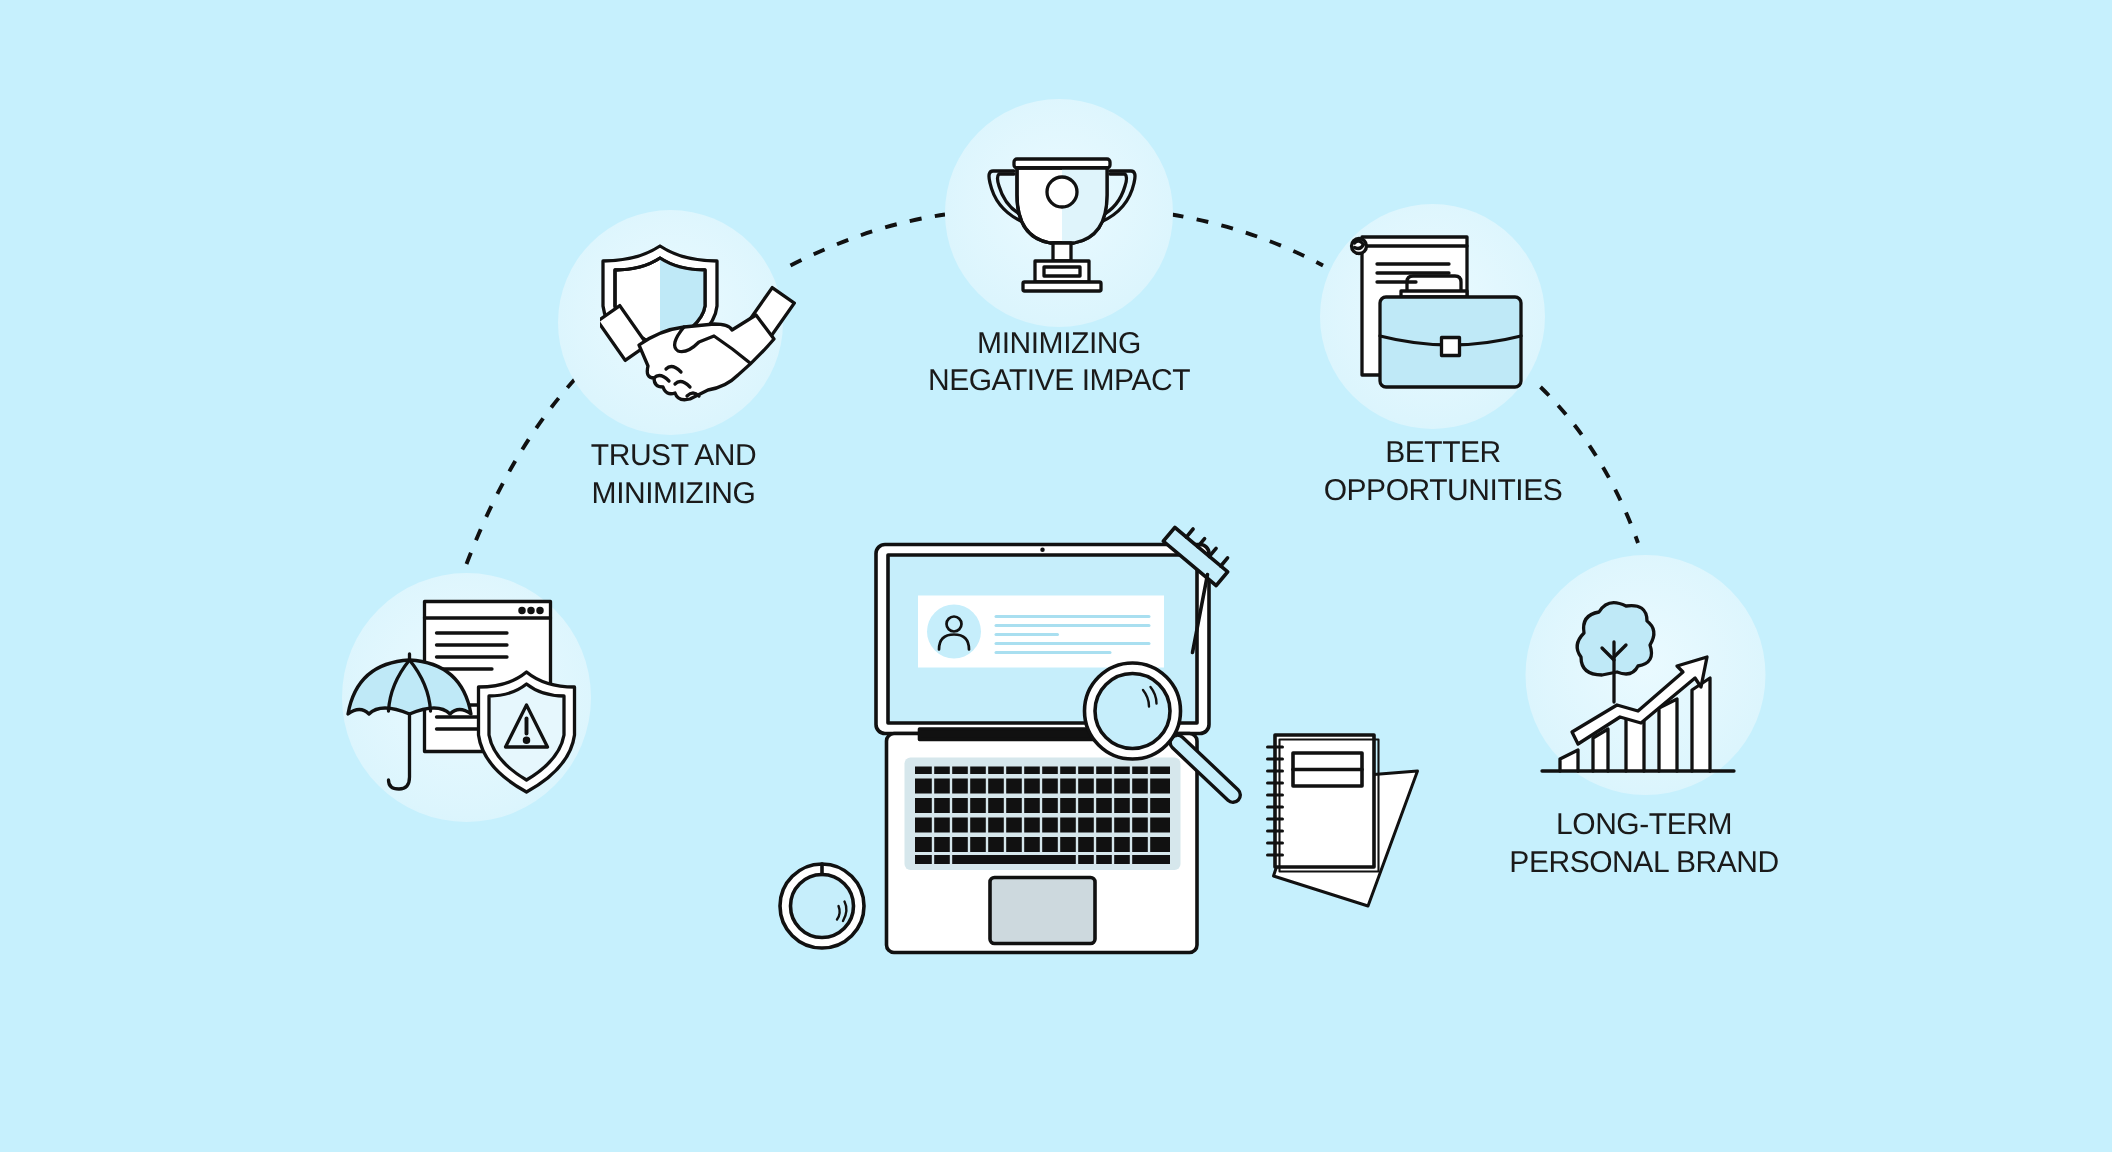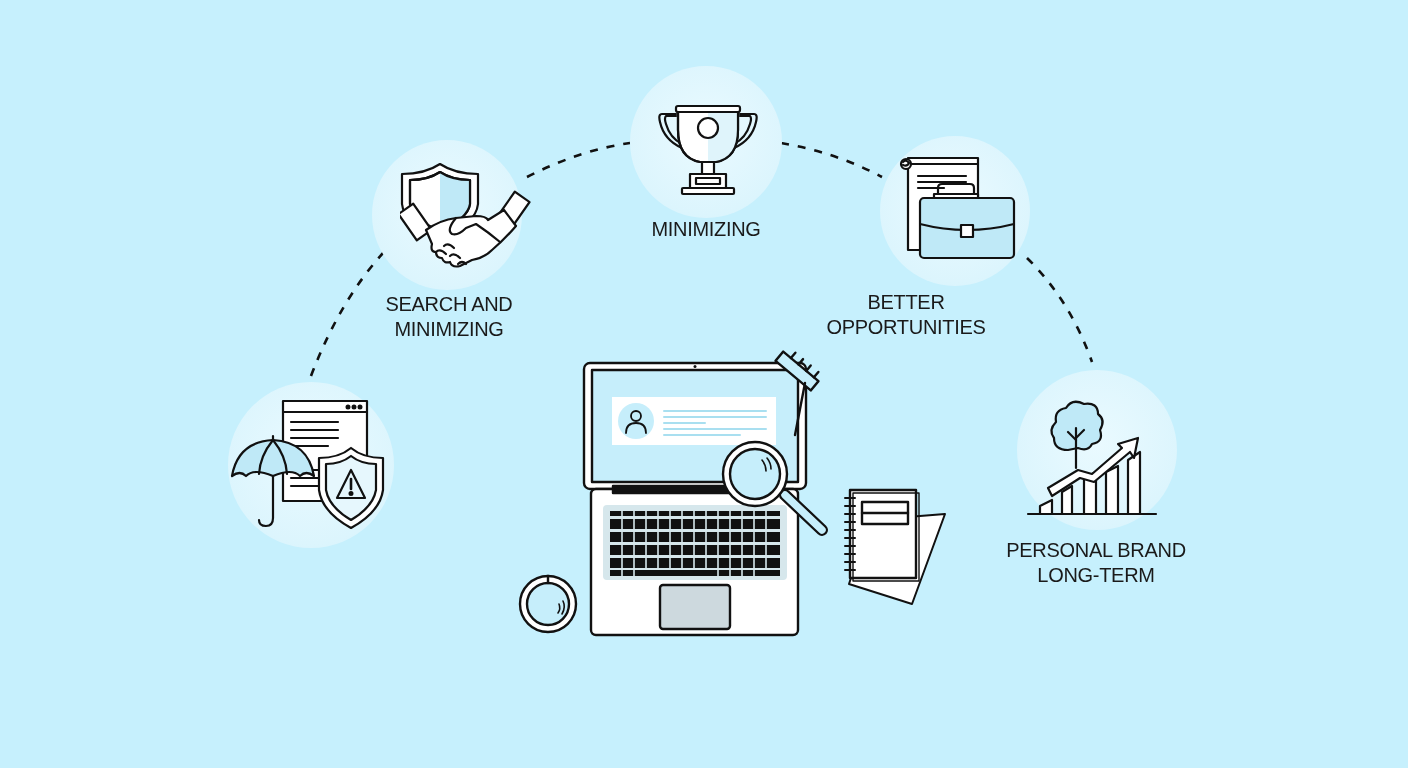--- a/index.html
+++ b/index.html
@@ -89,21 +89,21 @@
 
         <path d="M26 70 Q 40 60 56 58 L 76 56 Q 86 56 88 60 L 104 50 L 116 66 Q 104 80 92 90 Q 84 98 72 100 L 60 106 Q 52 108 50 102 Q 44 104 42 98 Q 36 98 36 92 Q 30 92 32 84 Z" fill="#fff"></path>
         <path d="M56 58 Q 46 70 52 74 Q 58 76 66 68 L 76 64 Q 88 72 100 82"></path>
         <path d="M44 86 Q 48 82 54 88"></path>
           <path d="M50 96 Q 54 92 60 98"></path>
           <path d="M58 104 Q 62 100 66 104"></path>
         <path d="M36 92 Q 40 88 46 94"></path>
       </g>
     </svg>
     <div class="label" style="left:449px; top:292px;">
-      <span>SEARCH AND</span>
+      <span>TRUST AND</span>
       <span>MINIMIZING</span>
     </div>
   </div>
 
   <div class="node">
     <div class="circle" style="left:630px; top:66px; width:152px; height:152px;"></div>
     <svg class="icon" style="left:658px; top:96px;" width="100" height="102" viewBox="0 0 100 102">
       <g stroke="#111" stroke-width="2.2" fill="none" stroke-linejoin="round" stroke-linecap="round">
         <path d="M18 18 L 4 18 Q 0 18 2 26 Q 6 44 24 52"></path>
         <path d="M82 18 L 96 18 Q 100 18 98 26 Q 94 44 76 52"></path>
@@ -115,20 +115,21 @@
         <path d="M20 16 L 80 16 L 80 34 Q 80 62 58 66 L 42 66 Q 20 62 20 34 Z"></path>
         <circle cx="50" cy="32" r="10" fill="#fff"></circle>
         <rect x="44" y="66" width="12" height="12" fill="#fff"></rect>
         <rect x="32" y="78" width="36" height="14" fill="#fff"></rect>
         <rect x="38" y="82" width="24" height="6"></rect>
         <rect x="24" y="92" width="52" height="6" rx="1" fill="#fff"></rect>
       </g>
     </svg>
     <div class="label" style="left:706px; top:217px;">
       <span>MINIMIZING</span>
+      <span>NEGATIVE IMPACT</span>
     </div>
   </div>
 
   <div class="node">
     <div class="circle" style="left:880px; top:136px; width:150px; height:150px;"></div>
     <svg class="icon" style="left:894px; top:154px;" width="124" height="110" viewBox="0 0 124 110">
       <g stroke="#111" stroke-width="2.2" fill="none" stroke-linejoin="round" stroke-linecap="round">
         <rect x="14" y="4" width="70" height="92" fill="#fff"></rect>
         <line x1="14" y1="10" x2="84" y2="10"></line>
         <line x1="24" y1="22" x2="72" y2="22"></line>
@@ -136,21 +137,21 @@
           <line x1="24" y1="34" x2="50" y2="34"></line>
         <circle cx="12" cy="10" r="5" fill="#fff"></circle>
         <path d="M9 8 Q12 5 15 9 Q13 13 9 11"></path>
         <path d="M44 42 L 44 34 Q 44 30 48 30 L 76 30 Q 80 30 80 34 L 80 42"></path>
         <rect x="40" y="40" width="44" height="4" fill="#fff"></rect>
         <rect x="26" y="44" width="94" height="60" rx="4" fill="#bfe9f7"></rect>
         <path d="M26 70 Q 73 82 120 70"></path>
         <rect x="67" y="71" width="12" height="12" fill="#fff"></rect>
       </g>
     </svg>
-    <div class="label" style="left:906px; top:290px;text-align:center;">
+    <div class="label" style="left:962px; top:290px;text-align:center;">
       <span>BETTER</span>
       <span>OPPORTUNITIES</span>
     </div>
   </div>
 
   <div class="node">
     <div class="circle" style="left:1017px; top:370px; width:160px; height:160px;"></div>
     <svg class="icon" style="left:1026px; top:388px;" width="136" height="132" viewBox="0 0 136 132">
       <g stroke="#111" stroke-width="2.2" fill="none" stroke-linejoin="round" stroke-linecap="round">
 
@@ -163,22 +164,22 @@
         <path d="M36 126 L 36 104 L 46 98 L 46 126" fill="#fff"></path>
         <path d="M58 126 L 58 90 L 70 84 L 70 126" fill="#fff"></path>
         <path d="M80 126 L 80 84 L 92 78 L 92 126" fill="#fff"></path>
         <path d="M102 126 L 102 72 L 114 64 L 114 126" fill="#fff"></path>
         <line x1="2" y1="126" x2="130" y2="126"></line>
 
         <path d="M22 100 L 52 82 L 66 86 L 96 60 L 92 56 L 112 50 L 108 70 L 104 64 L 68 94 L 54 90 L 26 108 Z" fill="#fff"></path>
       </g>
     </svg>
     <div class="label" style="left:1096px; top:538px;">
+      <span>LONG-TERM</span>
       <span>PERSONAL BRAND</span>
-      <span>LONG-TERM</span>
     </div>
   </div>
 
   <svg class="icon" style="left:510px; top:345px;" width="450" height="300" viewBox="510 345 450 300">
     <g stroke="#111" stroke-width="2.4" fill="none" stroke-linejoin="round" stroke-linecap="round">
 
       <g>
         <rect x="584" y="363" width="222" height="126" rx="6" fill="#fff"></rect>
         <rect x="592" y="370" width="206" height="112" fill="#c6eefb"></rect>
         <circle cx="695" cy="366.5" r="1.5" fill="#111" stroke="none"></circle>

